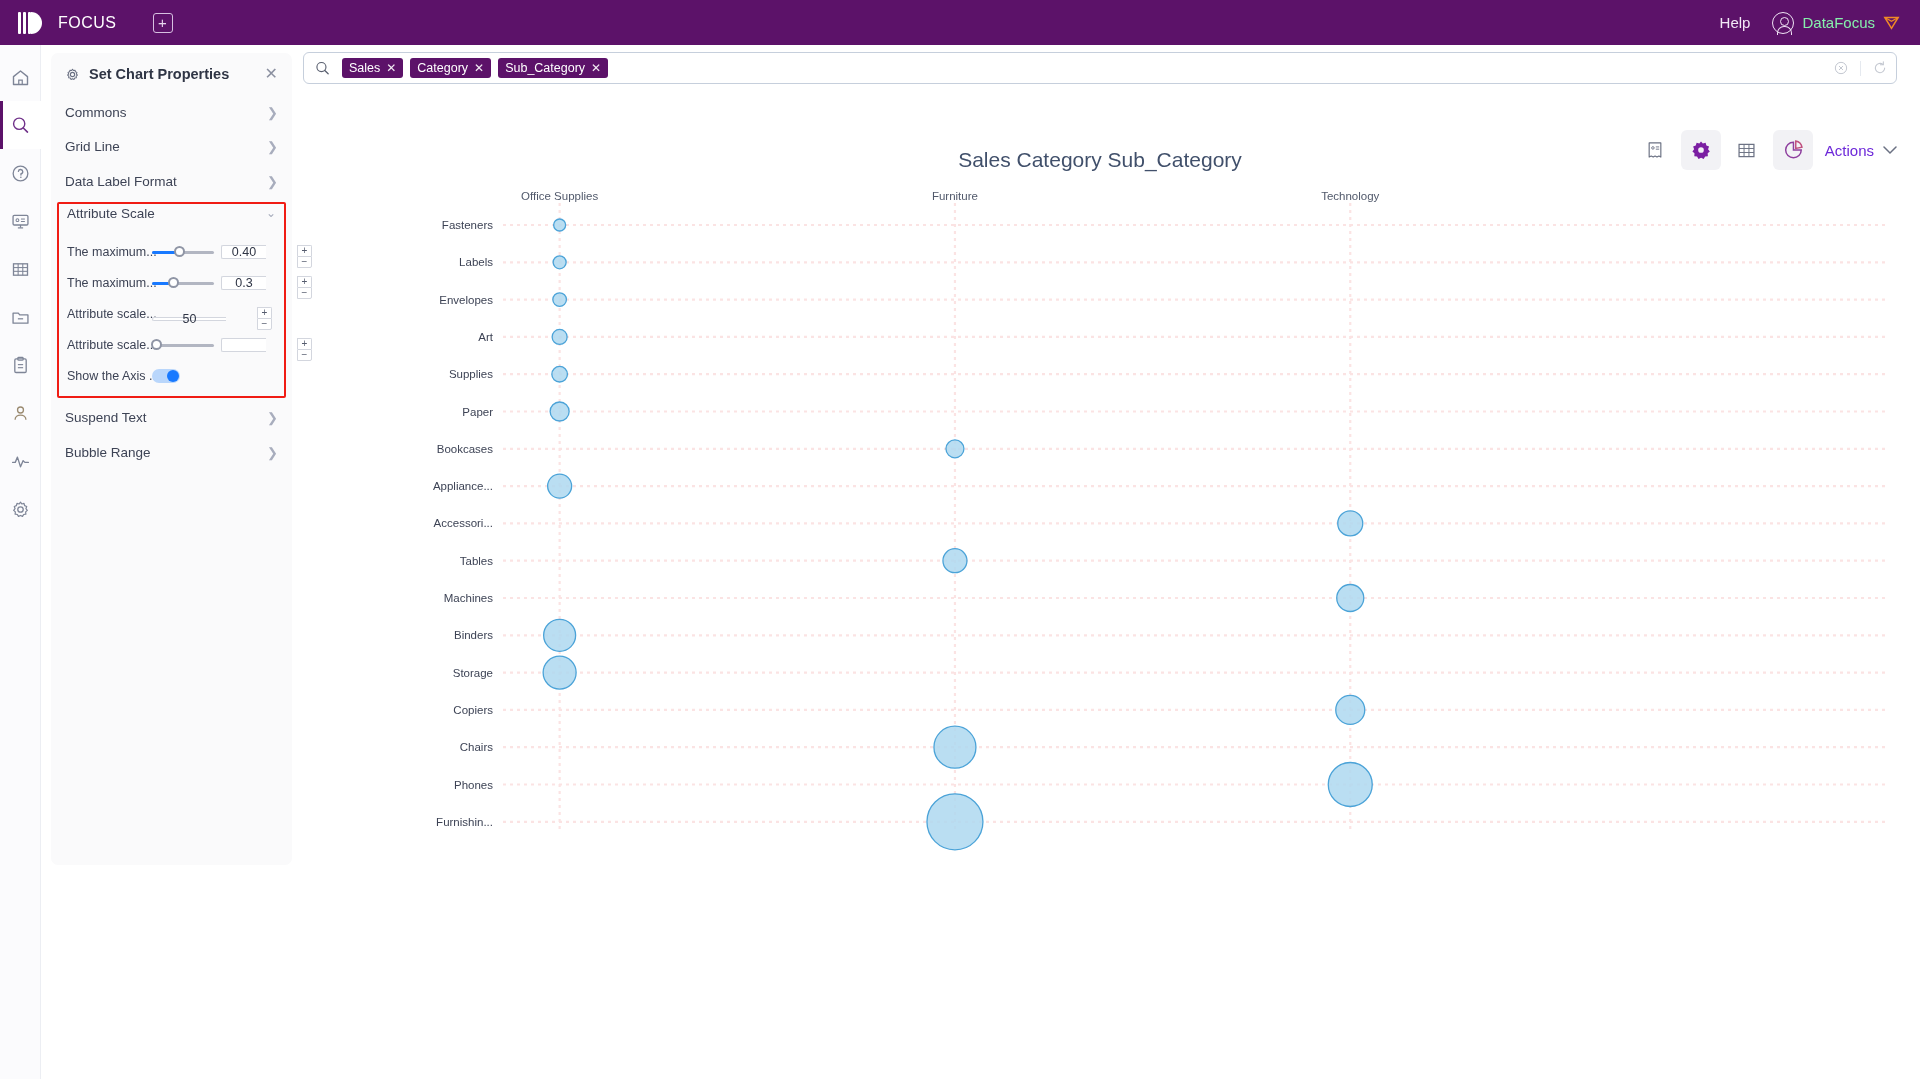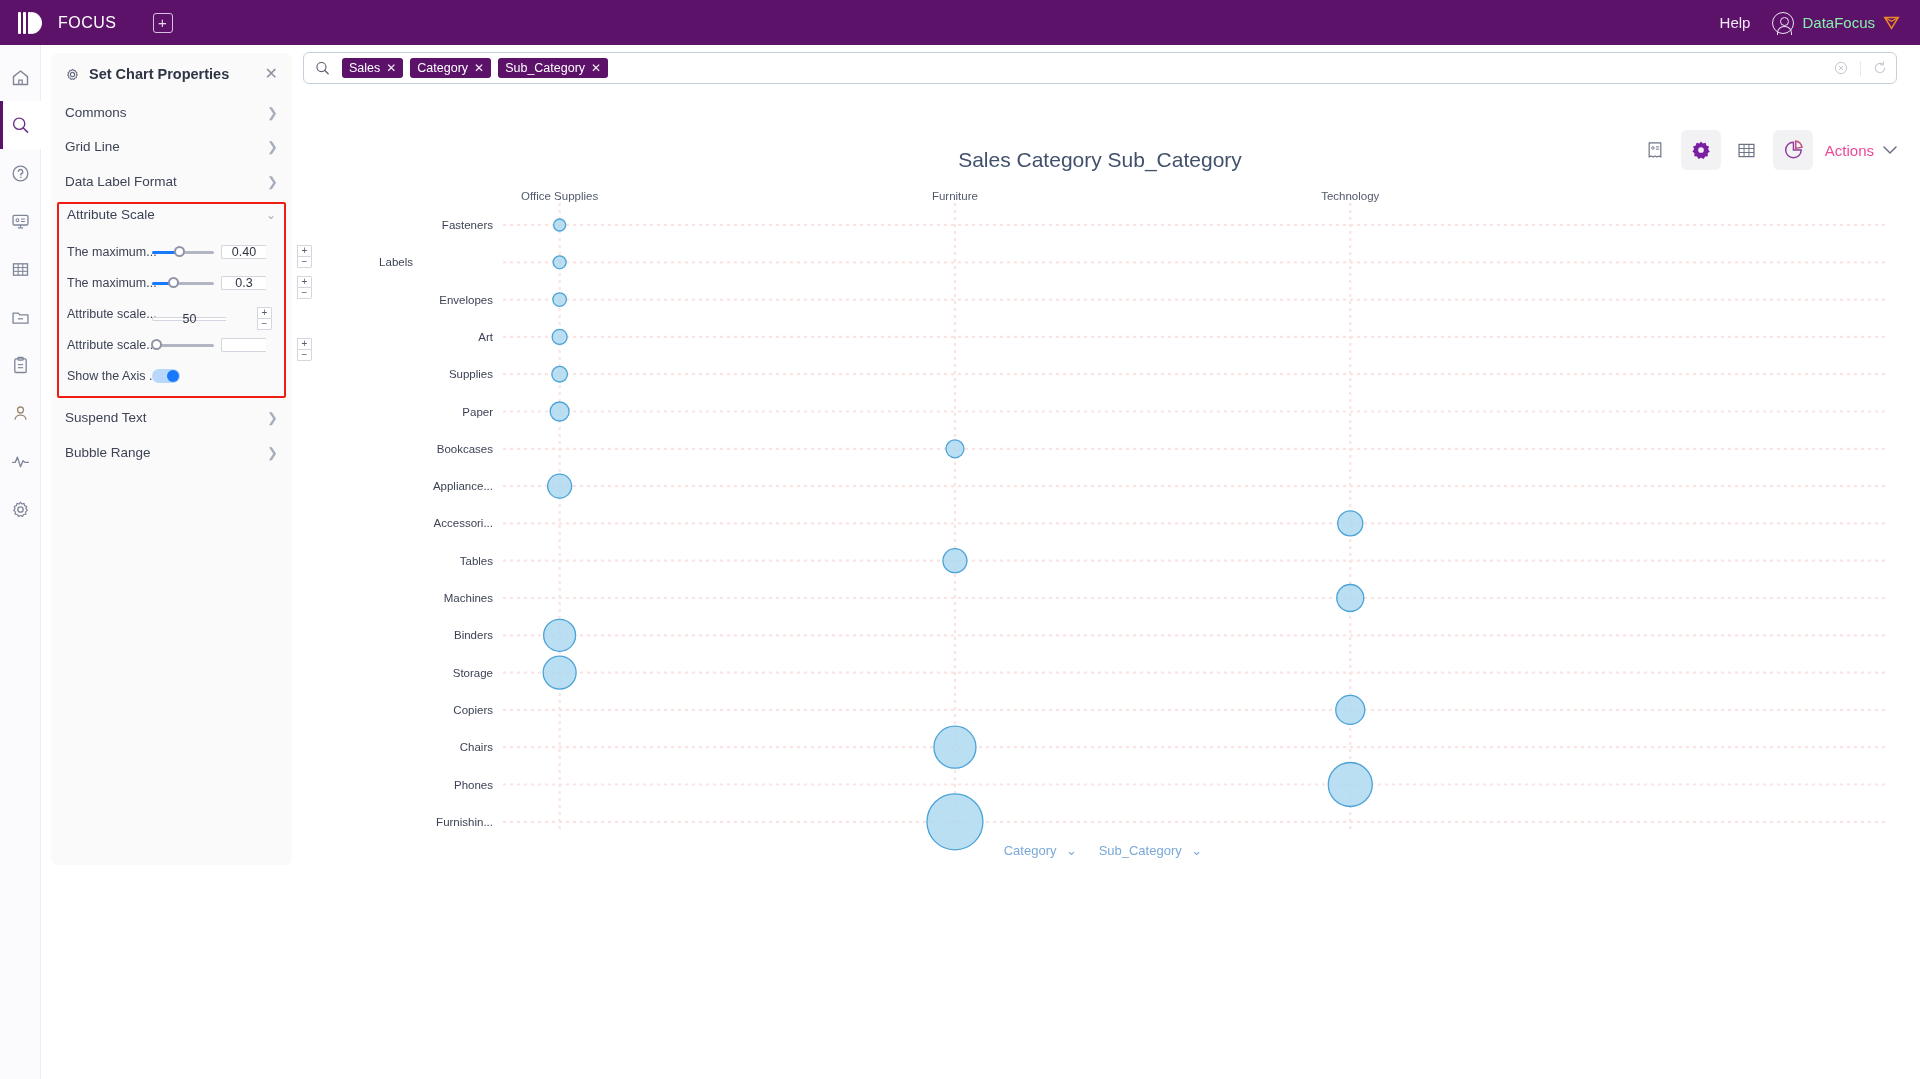--- a/index.html
+++ b/index.html
@@ -71,21 +71,21 @@
   .prop-row {
     height: 34.5px; display: flex; align-items: center; padding: 0 14px;
     font-size: 13.5px; color: #3d4355; cursor: pointer;
   }
   .prop-row .chev { margin-left: auto; color: #a8adbd; font-size: 13px; }
   .attr-box {
     margin: 3px 6px; border: 2px solid #f01c14; border-radius: 2px;
     padding-bottom: 4px;
   }
   .attr-head {
-    height: 33px; display: flex; align-items: flex-end; padding: 15px 8px;
+    height: 33px; display: flex; align-items: flex-start; padding: 2px 8px;
     font-size: 13.5px; color: #3d4355; cursor: pointer;
   }
   .attr-head .chev { margin-left: auto; color: #a8adbd; font-size: 12px; }
   .ctrl-row { display: flex; align-items: center; padding: 0 8px; height: 31px; gap: 7px; }
   .ctrl-label { font-size: 12.5px; color: #3d4355; width: 78px; flex: none; white-space: nowrap; }
   .slider { position: relative; width: 62px; height: 14px; flex: none; }
   .slider .track { position: absolute; top: 6px; left: 0; width: 62px; height: 3px; background: #b2b6c2; border-radius: 2px; }
   .slider .fill { position: absolute; top: 6px; left: 0; height: 3px; background: #1879ff; border-radius: 2px; }
   .slider .knob { position: absolute; top: 1px; width: 11px; height: 11px; background: #fff;
       border: 2px solid #8f95a5; border-radius: 50%; }
@@ -124,21 +124,21 @@
   .chart-toolbar {
     position: absolute; right: 23px; top: 130px; display: flex; align-items: center; gap: 6px;
   }
   .tb-btn {
     width: 40px; height: 40px; border-radius: 6px; display: flex; align-items: center; justify-content: center;
     cursor: pointer;
   }
   .tb-btn.on { background: #f2f2f5; }
   .actions-btn {
     display: flex; align-items: center; gap: 9px; margin-left: 6px;
-    font-size: 15px; color: #ec4899; cursor: pointer;
+    font-size: 15px; color: #6d28d9; cursor: pointer;
   }
 
   
   .chart-title {
     position: absolute; left: 303px; top: 148px; width: 1594px;
     text-align: center; font-size: 21px; color: #41506b;
   }
   .chart-area { position: absolute; left: 303px; top: 185px; width: 1594px; height: 860px; }
   .col-head {
     position: absolute; top: 5px; font-size: 11.5px; color: #51596b; transform: translateX(-50%);
@@ -469,35 +469,31 @@
       <circle cx="1047.258" cy="599.5" r="22" fill="#aed8f0" fill-opacity="0.85" stroke="#4ba3d8" stroke-width="1.3"></circle>
       <circle cx="651.946" cy="636.8" r="28" fill="#aed8f0" fill-opacity="0.85" stroke="#4ba3d8" stroke-width="1.3"></circle>
     </svg>
   <div id="col-heads">
       <div class="col-head" style="left: 256.634px;">Office Supplies</div>
       <div class="col-head" style="left: 651.946px;">Furniture</div>
       <div class="col-head" style="left: 1047.26px;">Technology</div>
     </div>
   <div id="y-labels">
       <div class="ylabel" style="top: 40px; right: 1404px;">Fasteners</div>
-      <div class="ylabel" style="top: 77.3px; right: 1484px;">Labels</div>
+      <div class="ylabel" style="top: 77.3px; right: 1404px;">Labels</div>
       <div class="ylabel" style="top: 114.6px; right: 1404px;">Envelopes</div>
       <div class="ylabel" style="top: 151.9px; right: 1404px;">Art</div>
       <div class="ylabel" style="top: 189.2px; right: 1404px;">Supplies</div>
       <div class="ylabel" style="top: 226.5px; right: 1404px;">Paper</div>
       <div class="ylabel" style="top: 263.8px; right: 1404px;">Bookcases</div>
       <div class="ylabel" style="top: 301.1px; right: 1404px;">Appliance...</div>
       <div class="ylabel" style="top: 338.4px; right: 1404px;">Accessori...</div>
       <div class="ylabel" style="top: 375.7px; right: 1404px;">Tables</div>
       <div class="ylabel" style="top: 413px; right: 1404px;">Machines</div>
       <div class="ylabel" style="top: 450.3px; right: 1404px;">Binders</div>
       <div class="ylabel" style="top: 487.6px; right: 1404px;">Storage</div>
       <div class="ylabel" style="top: 524.9px; right: 1404px;">Copiers</div>
       <div class="ylabel" style="top: 562.2px; right: 1404px;">Chairs</div>
       <div class="ylabel" style="top: 599.5px; right: 1404px;">Phones</div>
       <div class="ylabel" style="top: 636.8px; right: 1404px;">Furnishin...</div>
     </div>
 
-  <div class="axis-foot" style="top:658px">
-    <span><span>Category</span> ⌄</span>
-    <span><span>Sub_Category</span> ⌄</span>
-  </div>
 </div>
 
 </body></html>

